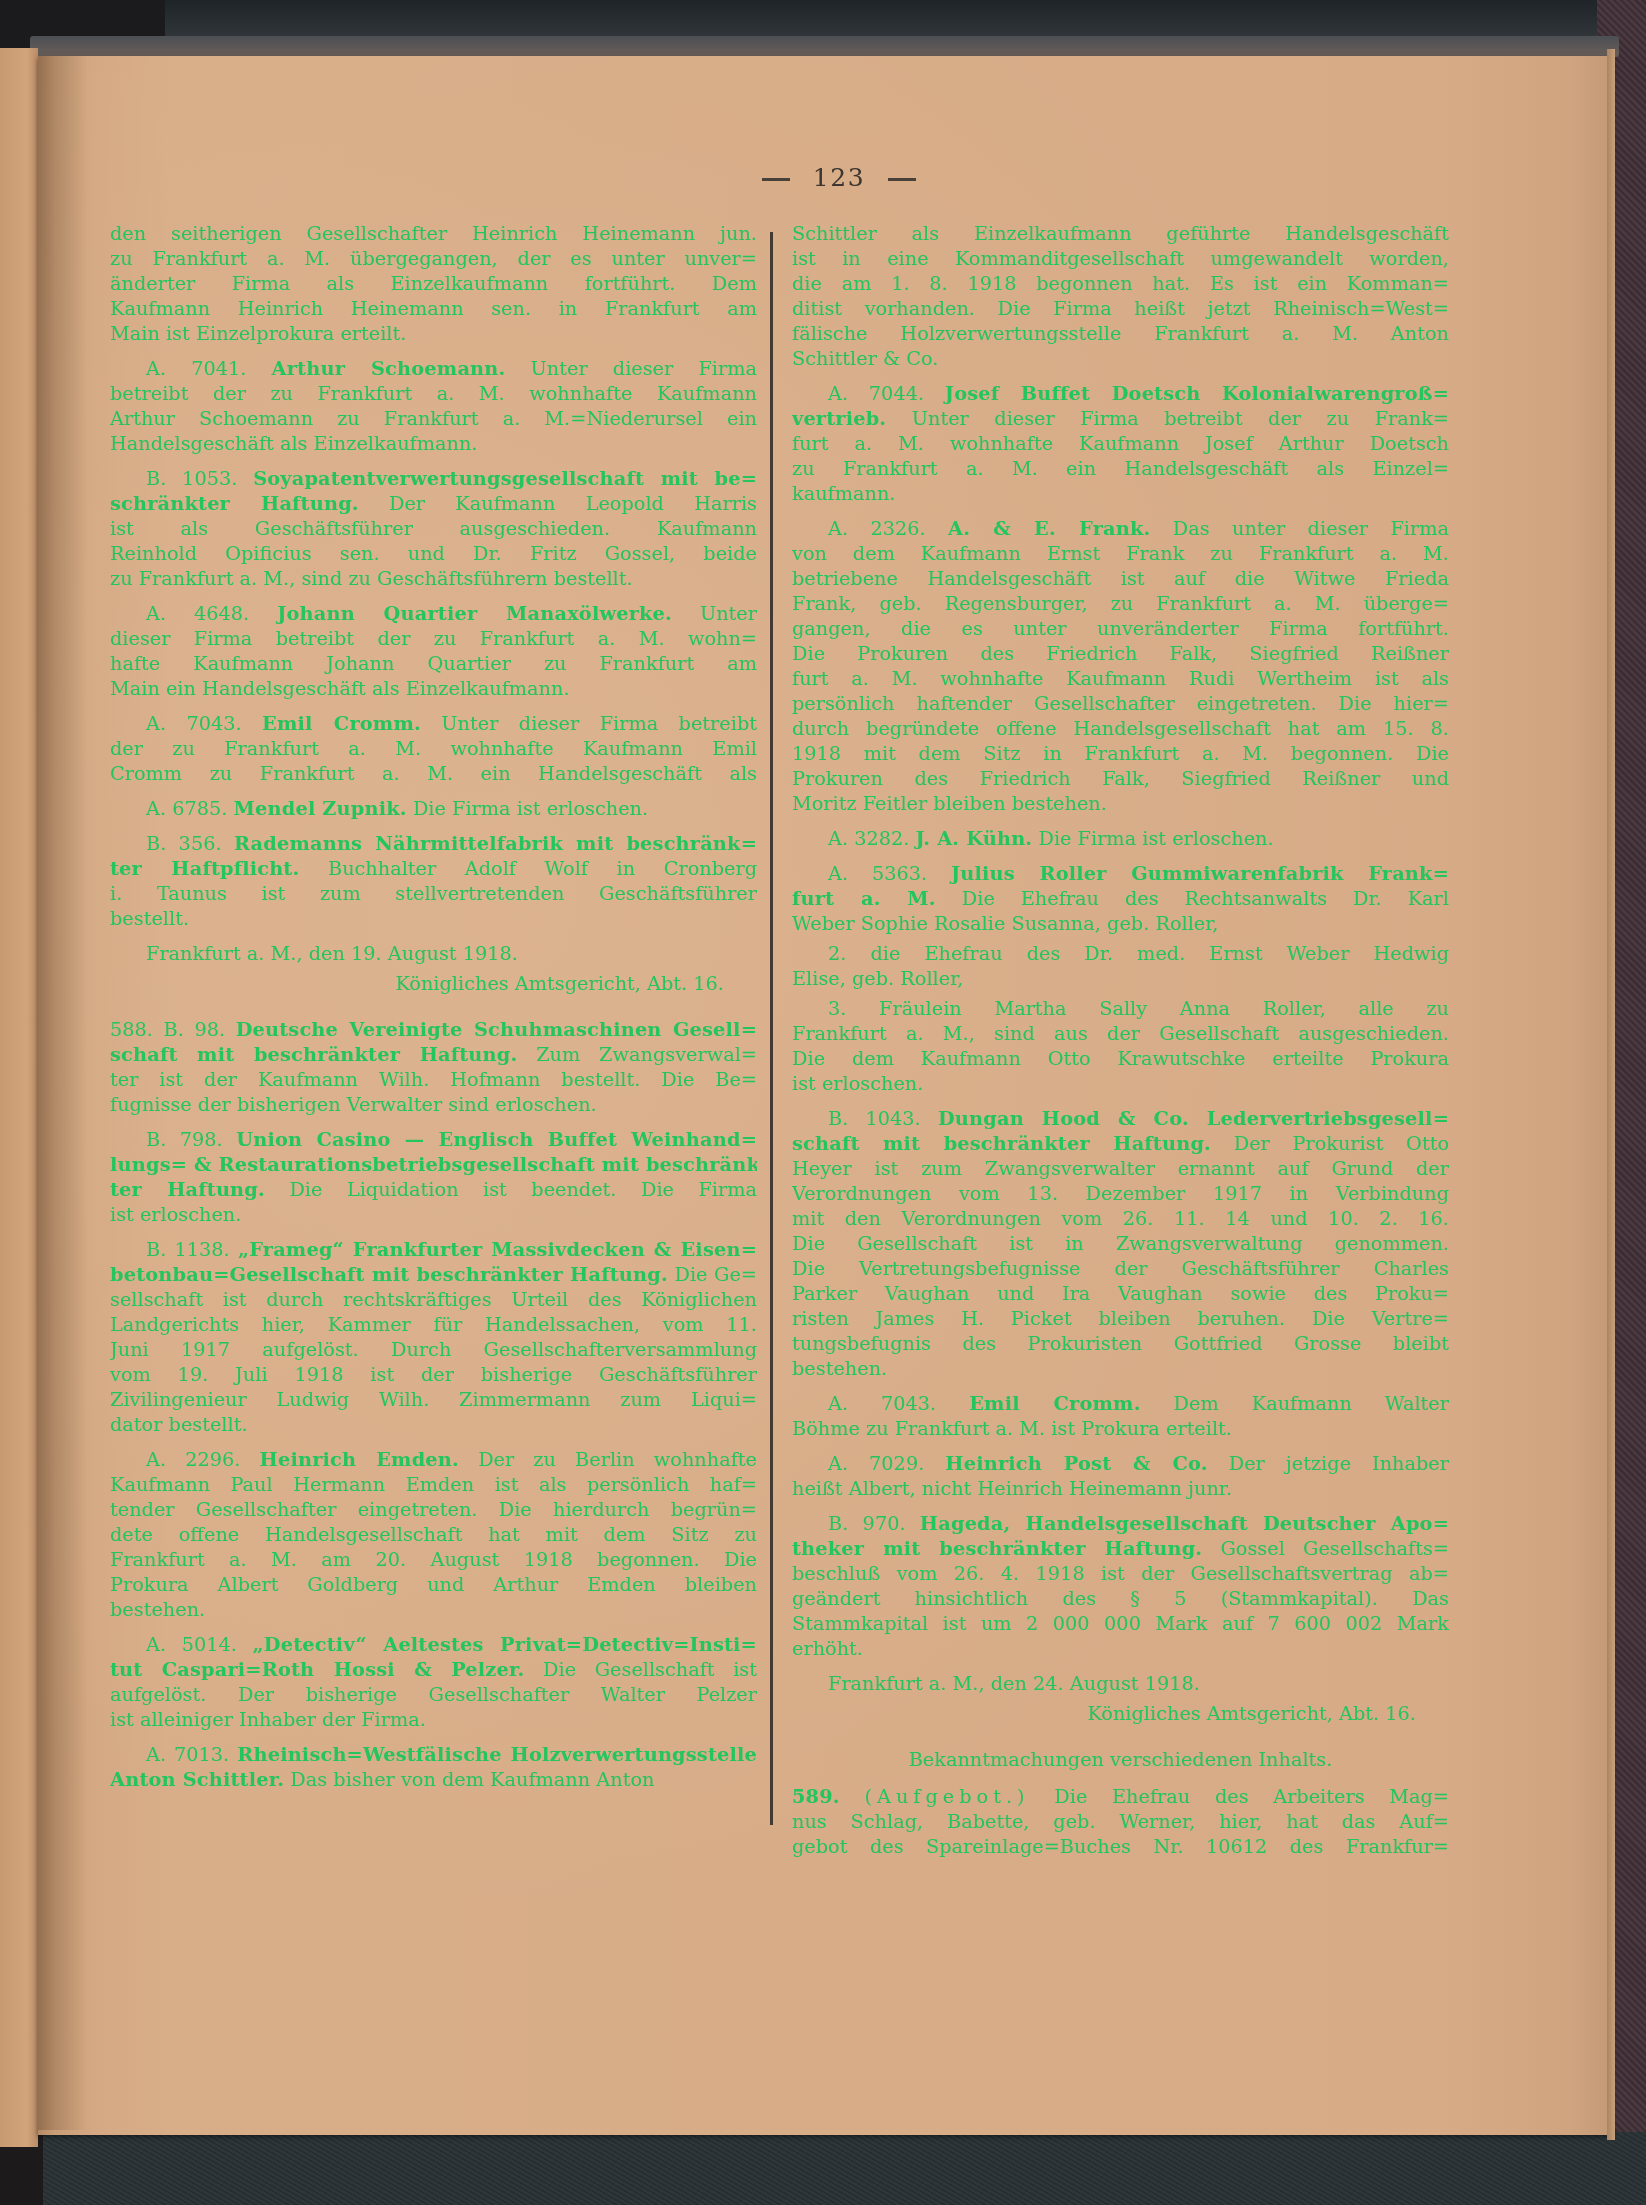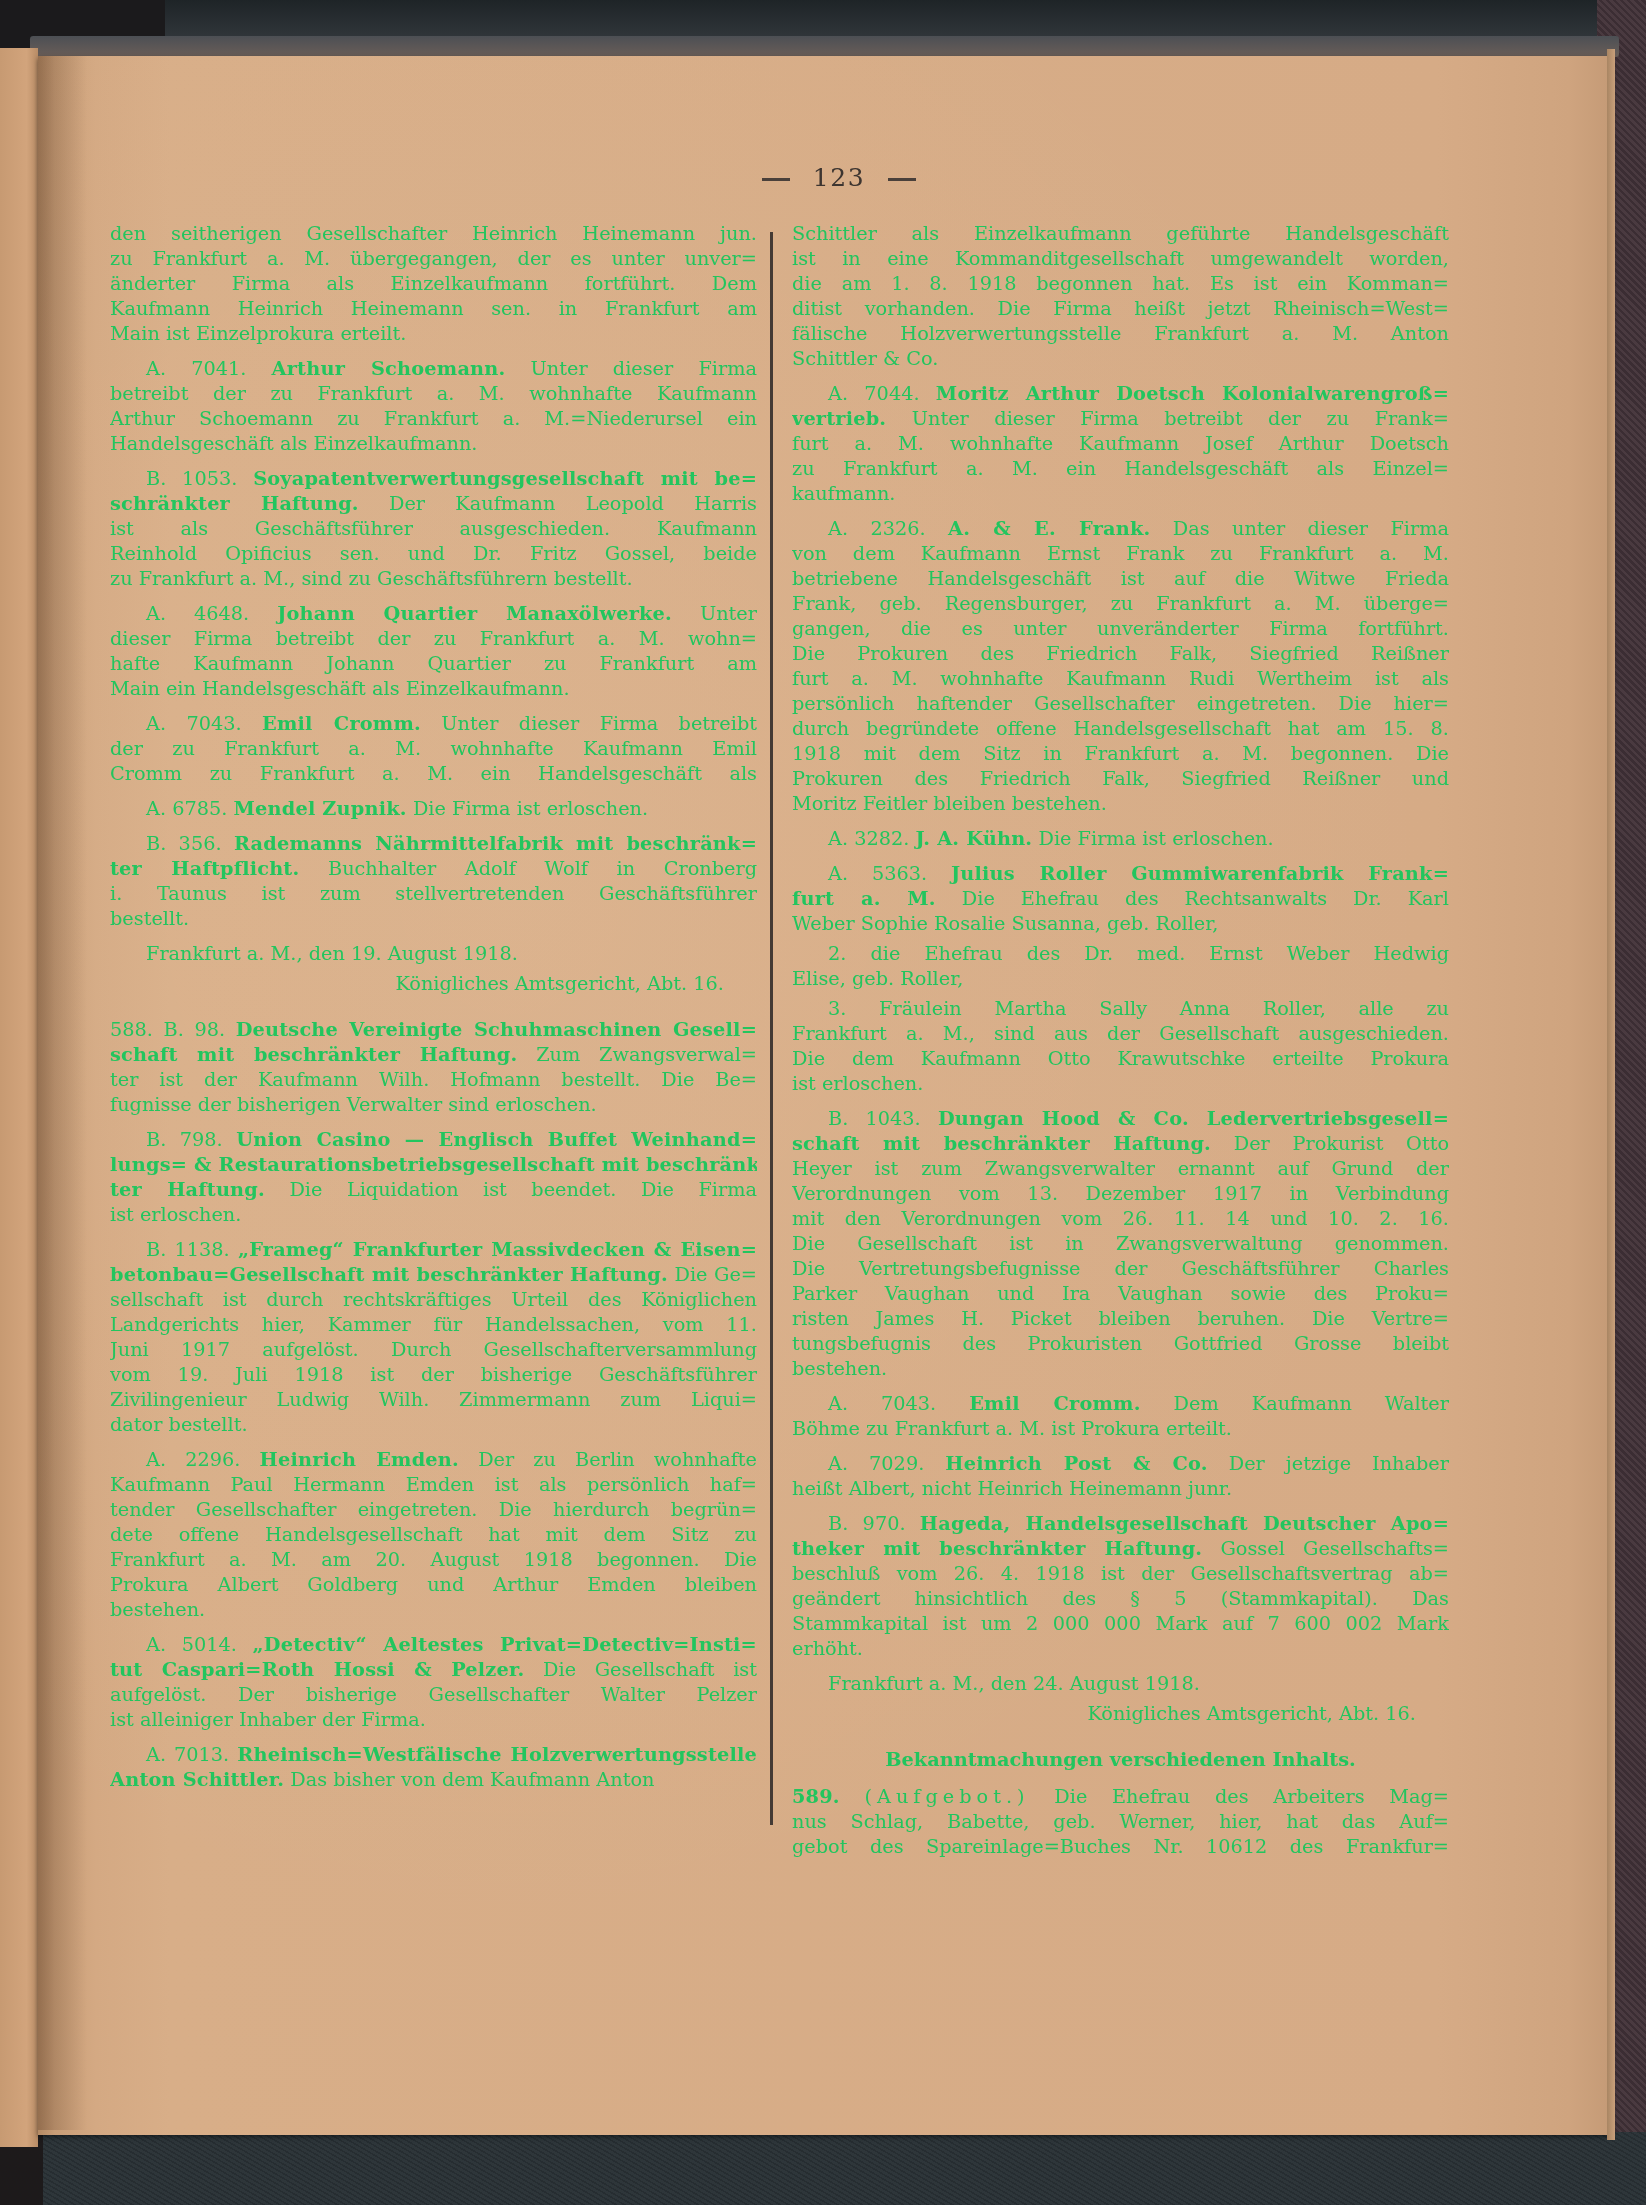--- a/index.html
+++ b/index.html
@@ -47,21 +47,21 @@
   .line { display: block; text-align: justify; text-align-last: justify; white-space: nowrap; overflow: hidden; }
   .line.last { text-align-last: left; }
   .para .line:first-child { text-indent: 36px; }
   .para.noindent .line:first-child { text-indent: 0; }
   .para.tight { margin-bottom: 5px; }
   .bold { font-weight: bold; letter-spacing: 0.2px; }
   .sperr { letter-spacing: 5px; }
 
   .place-date { text-indent: 36px; margin-bottom: 5px; }
   .court { text-align: right; padding-right: 33px; margin-bottom: 21.4px; }
-  .section-heading { text-align: center; font-weight: bold; margin: 21.4px 0 11.5px 0; }
+  .section-heading { text-align: center; font-weight: normal; margin: 21.4px 0 11.5px 0; }
 </style>
 </head>
 <body>
 
 <div class="cover-top"></div>
 <div class="cover-top-left"></div>
 <div class="cover-right"></div>
 <div class="cover-bottom"></div>
 <div class="cover-bottom-left"></div>
 <div class="page-edge-top"></div>
@@ -164,21 +164,21 @@
 <div class="column col-right" id="col-right">
     <div class="para noindent">
       <span class="line">Schittler als Einzelkaufmann geführte Handelsgeschäft</span>
       <span class="line">ist in eine Kommanditgesellschaft umgewandelt worden,</span>
       <span class="line">die am 1. 8. 1918 begonnen hat. Es ist ein Komman=</span>
       <span class="line">ditist vorhanden. Die Firma heißt jetzt Rheinisch=West=</span>
       <span class="line">fälische Holzverwertungsstelle Frankfurt a. M. Anton</span>
       <span class="line last">Schittler &amp; Co.</span>
     </div>
     <div class="para">
-      <span class="line"><span>A. 7044.</span> <span class="bold">Moritz Arthur Doetsch Kolonialwarengroß=</span></span>
+      <span class="line"><span>A. 7044.</span> <span class="bold">Josef Buffet Doetsch Kolonialwarengroß=</span></span>
       <span class="line"><span class="bold">vertrieb.</span> <span>Unter dieser Firma betreibt der zu Frank=</span></span>
       <span class="line">furt a. M. wohnhafte Kaufmann Josef Arthur Doetsch</span>
       <span class="line">zu Frankfurt a. M. ein Handelsgeschäft als Einzel=</span>
       <span class="line last">kaufmann.</span>
     </div>
     <div class="para">
       <span class="line"><span>A. 2326.</span> <span class="bold">A. &amp; E. Frank.</span> <span>Das unter dieser Firma</span></span>
       <span class="line">von dem Kaufmann Ernst Frank zu Frankfurt a. M.</span>
       <span class="line">betriebene Handelsgeschäft ist auf die Witwe Frieda</span>
       <span class="line">Frank, geb. Regensburger, zu Frankfurt a. M. überge=</span>

